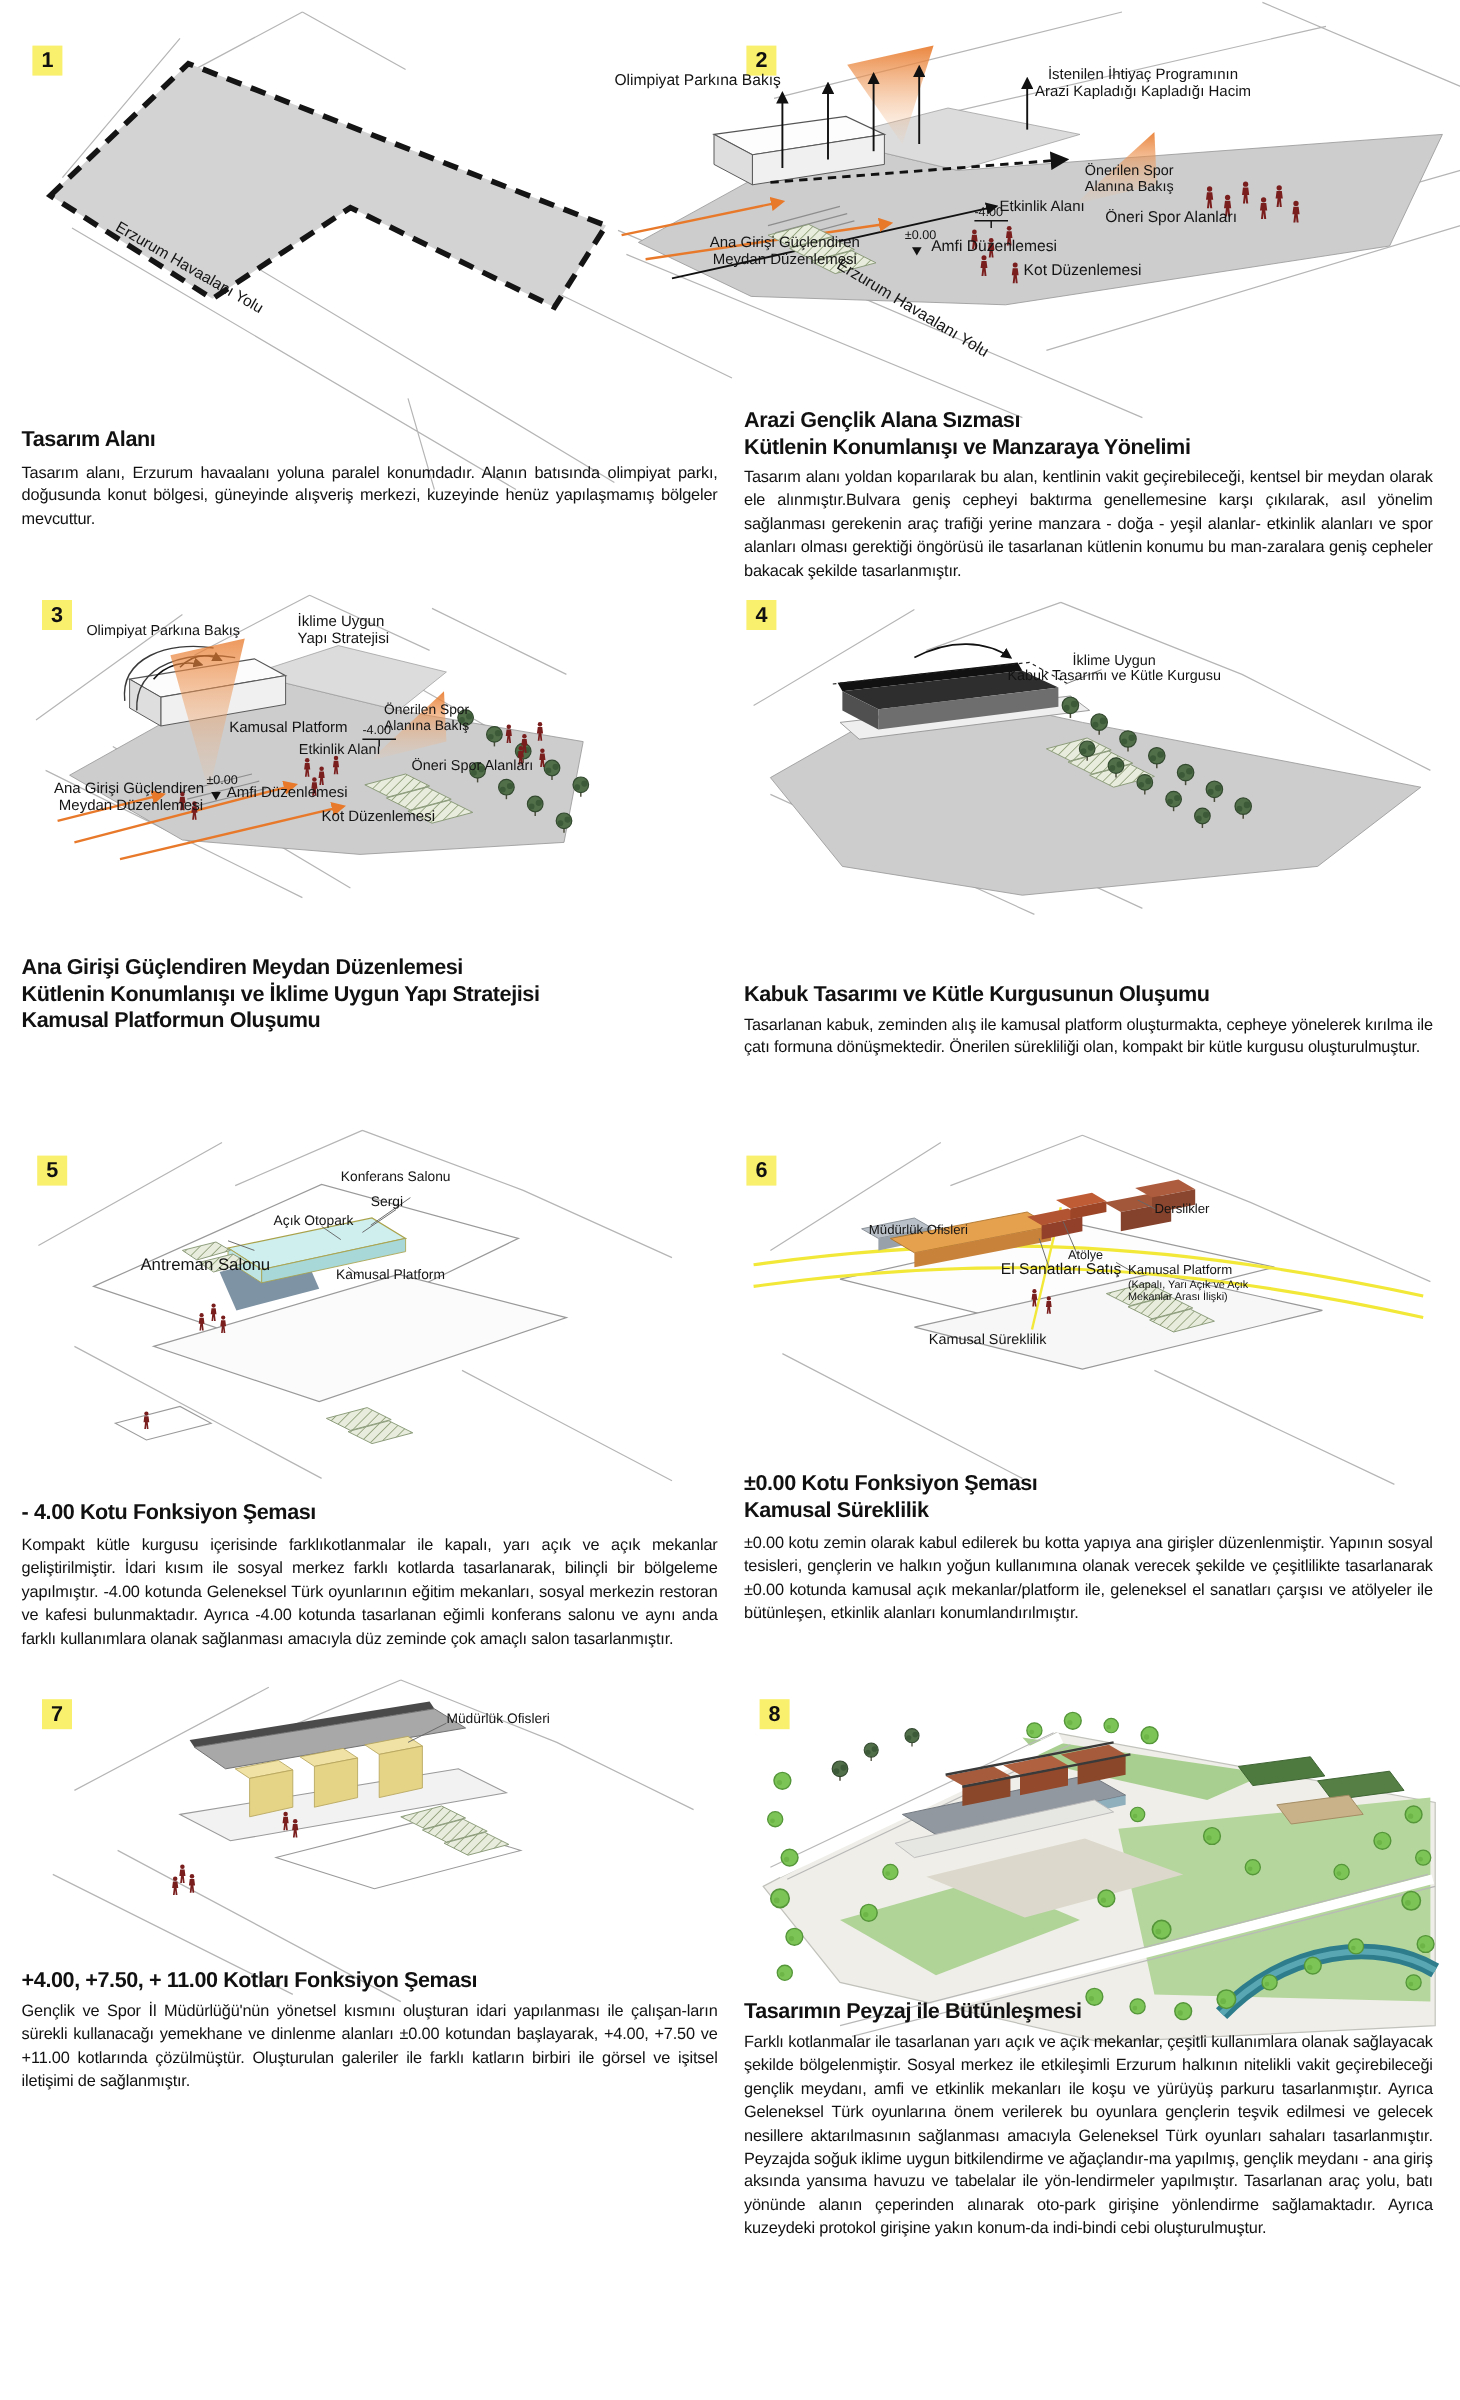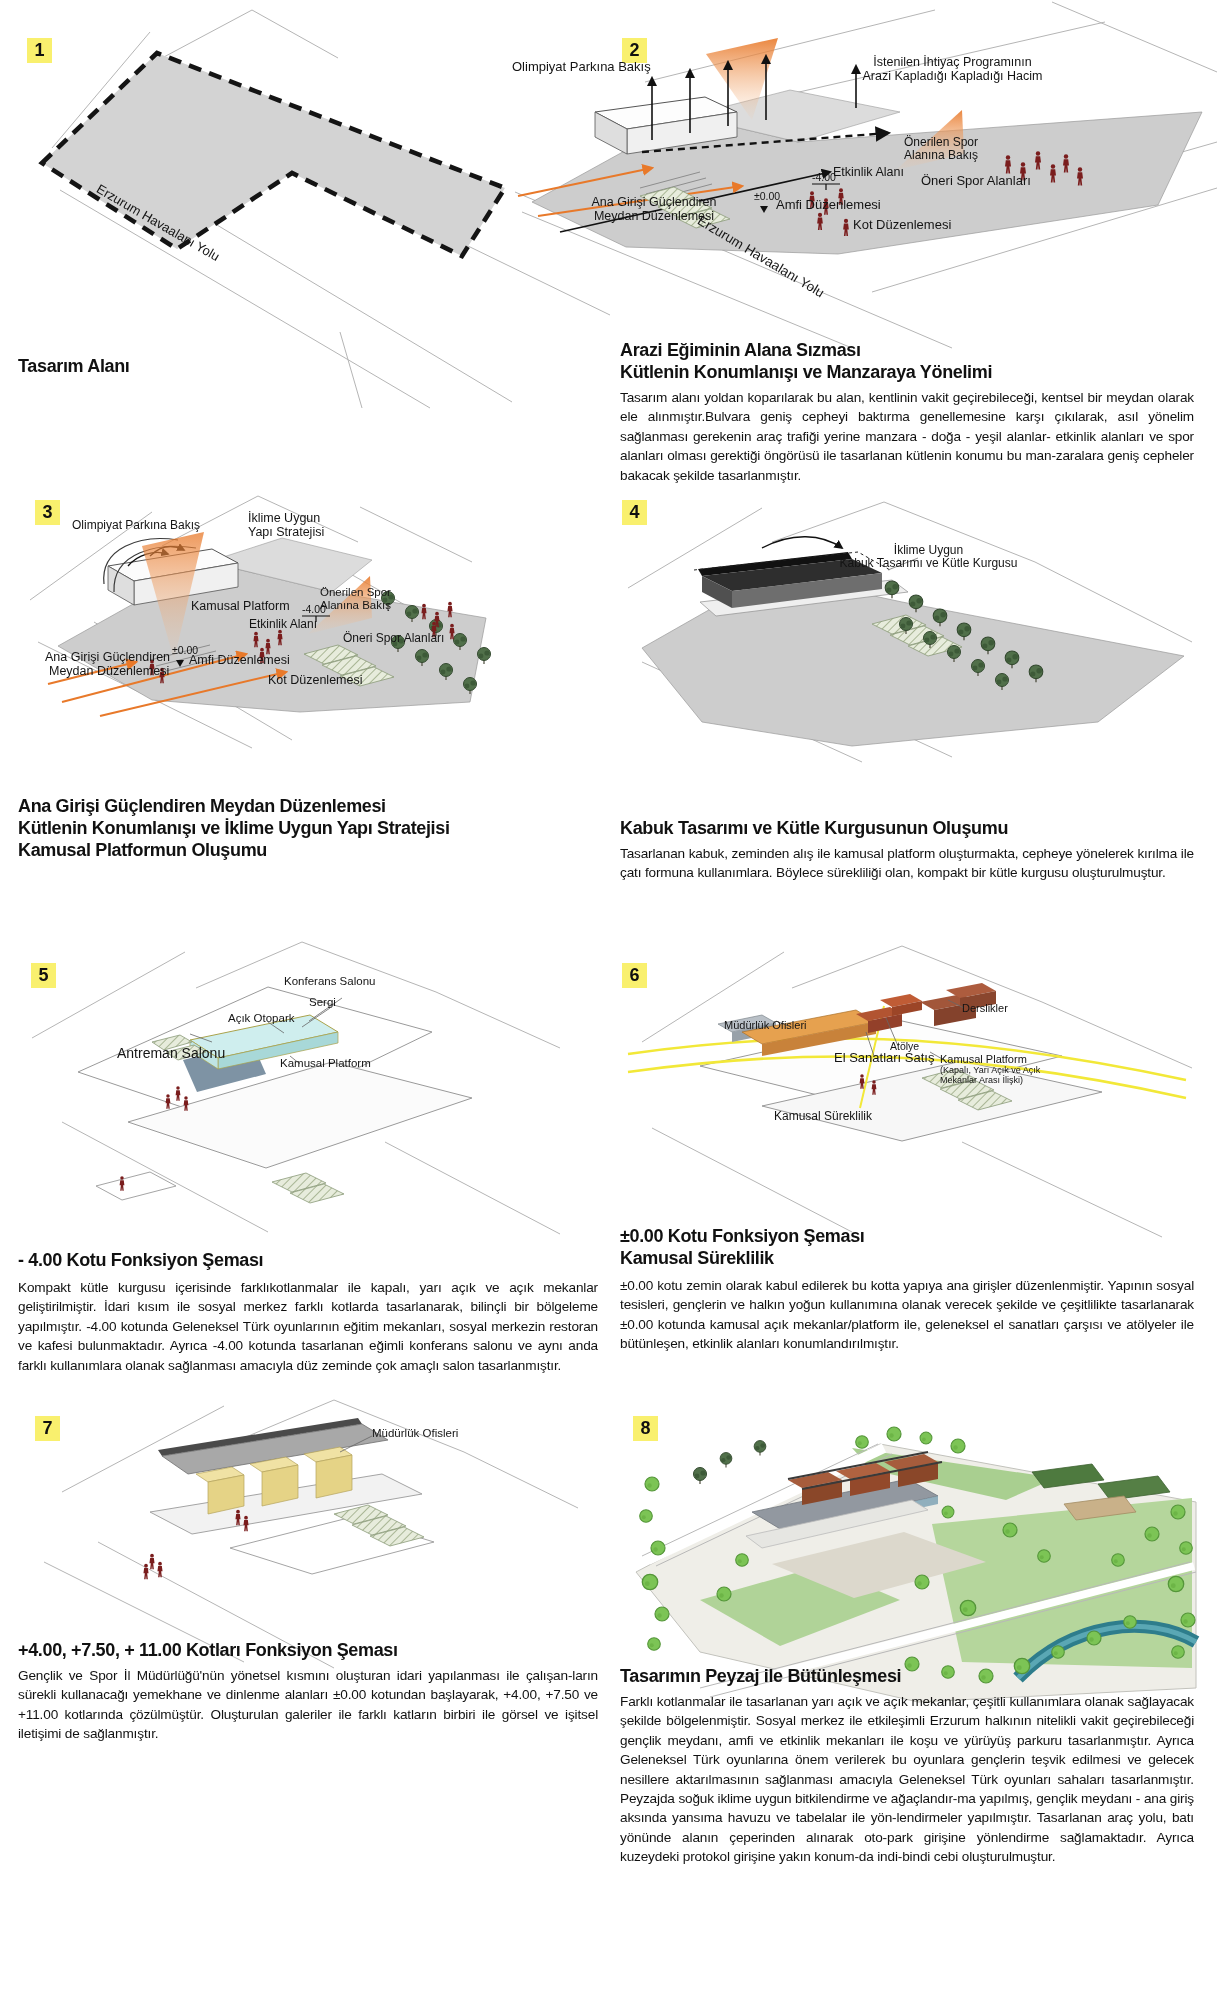--- a/index.html
+++ b/index.html
@@ -336,20 +336,21 @@
 <div class="badge" style="left:622px;top:38px">2</div>
 <div class="badge" style="left:35px;top:500px">3</div>
 <div class="badge" style="left:622px;top:500px">4</div>
 <div class="badge" style="left:31px;top:963px">5</div>
 <div class="badge" style="left:622px;top:963px">6</div>
 <div class="badge" style="left:35px;top:1416px">7</div>
 <div class="badge" style="left:633px;top:1416px">8</div>
 
 <div class="dlab rot" style="left:88px;top:216px;font-size:13px;transform:rotate(30deg)">Erzurum Havaalanı Yolu</div>
 <div class="h" style="left:18px;top:356px">Tasarım Alanı</div>
+<div class="bd" style="left:18px;top:384px;width:580px">Tasarım alanı, Erzurum havaalanı yoluna paralel konumdadır. Alanın batısında olimpiyat parkı, doğusunda konut bölgesi, güneyinde alışveriş merkezi, kuzeyinde henüz yapılaşmamış bölgeler mevcuttur.</div>
 
 <div class="dlab" style="left:512px;top:60px;font-size:13px">Olimpiyat  Parkına Bakış</div>
 <div class="dlab c" style="left:840px;top:56px;width:225px;font-size:12.5px;white-space:normal">
   <div>İstenilen İhtiyaç Programının</div>
   <div>Arazi Kapladığı Kapladığı Hacim</div>
 </div>
 <div class="dlab" style="left:904px;top:136px">
   <div>Önerilen Spor</div>
   <div>Alanına Bakış</div>
 </div>
@@ -357,21 +358,21 @@
 <div class="dlab sm" style="left:812px;top:172px">-4.00</div>
 <div class="dlab sm" style="left:754px;top:191px">±0.00</div>
 <div class="dlab" style="left:776px;top:198px;font-size:13px">Amfi Düzenlemesi</div>
 <div class="dlab" style="left:853px;top:218px;font-size:13px">Kot Düzenlemesi</div>
 <div class="dlab" style="left:921px;top:174px;font-size:13px">Öneri Spor Alanları</div>
 <div class="dlab c" style="left:583px;top:196px;width:142px;font-size:12.5px;white-space:normal">
   <div>Ana Girişi Güçlendiren</div>
   <div>Meydan Düzenlemesi</div>
 </div>
 <div class="dlab rot" style="left:688px;top:250px;font-size:13.5px;transform:rotate(31deg)">Erzurum Havaalanı Yolu</div>
-<div class="h" style="left:620px;top:340px">Arazi Eğiminin Alana Sızması</div>
+<div class="h" style="left:620px;top:340px">Arazi Gençlik Alana Sızması</div>
 <div class="h" style="left:620px;top:362px">Kütlenin Konumlanışı ve Manzaraya Yönelimi</div>
 <div class="bd" style="left:620px;top:388px;width:574px">Tasarım alanı yoldan koparılarak bu alan, kentlinin vakit geçirebileceği, kentsel bir meydan olarak ele alınmıştır.Bulvara geniş cepheyi baktırma genellemesine karşı çıkılarak, asıl yönelim sağlanması gerekenin araç trafiği yerine manzara - doğa - yeşil alanlar- etkinlik alanları ve spor alanları olması gerektiği öngörüsü ile tasarlanan kütlenin konumu bu man-zaralara geniş cepheler bakacak şekilde tasarlanmıştır.</div>
 
 <div class="dlab" style="left:72px;top:519px">Olimpiyat  Parkına Bakış</div>
 <div class="dlab" style="left:248px;top:512px;font-size:12.5px">
   <div>İklime Uygun</div>
   <div>Yapı Stratejisi</div>
 </div>
 <div class="dlab" style="left:191px;top:600px;font-size:12.5px">Kamusal Platform</div>
 <div class="dlab sm" style="left:302px;top:604px">-4.00</div>
@@ -388,21 +389,21 @@
 <div class="dlab" style="left:268px;top:674px;font-size:12.5px">Kot Düzenlemesi</div>
 <div class="h" style="left:18px;top:796px">Ana Girişi Güçlendiren Meydan Düzenlemesi</div>
 <div class="h" style="left:18px;top:818px">Kütlenin Konumlanışı ve İklime Uygun Yapı Stratejisi</div>
 <div class="h" style="left:18px;top:840px">Kamusal Platformun Oluşumu</div>
 
 <div class="dlab c" style="left:826px;top:544px;width:205px;font-size:12px;white-space:normal">
   <div>İklime Uygun</div>
   <div>Kabuk Tasarımı ve Kütle Kurgusu</div>
 </div>
 <div class="h" style="left:620px;top:818px">Kabuk Tasarımı ve Kütle Kurgusunun Oluşumu</div>
-<div class="bd" style="left:620px;top:844px;width:574px">Tasarlanan kabuk, zeminden alış ile kamusal platform oluşturmakta, cepheye yönelerek kırılma ile çatı formuna kullanımlara. Böylece sürekliliği olan, kompakt bir kütle kurgusu oluşturulmuştur.</div>
+<div class="bd" style="left:620px;top:844px;width:574px">Tasarlanan kabuk, zeminden alış ile kamusal platform oluşturmakta, cepheye yönelerek kırılma ile çatı formuna dönüşmektedir. Önerilen sürekliliği olan, kompakt bir kütle kurgusu oluşturulmuştur.</div>
 
 <div class="dlab" style="left:284px;top:975px;font-size:11.5px">Konferans Salonu</div>
 <div class="dlab" style="left:309px;top:996px;font-size:11.5px">Sergi</div>
 <div class="dlab" style="left:228px;top:1012px;font-size:11.5px">Açık Otopark</div>
 <div class="dlab" style="left:117px;top:1046px;font-size:14px">Antreman Salonu</div>
 <div class="dlab" style="left:280px;top:1057px;font-size:11.5px">Kamusal Platform</div>
 <div class="h" style="left:18px;top:1250px">- 4.00 Kotu Fonksiyon Şeması</div>
 <div class="bd" style="left:18px;top:1278px;width:580px">Kompakt kütle kurgusu içerisinde farklıkotlanmalar ile kapalı, yarı açık ve açık mekanlar geliştirilmiştir. İdari kısım ile sosyal merkez farklı kotlarda tasarlanarak, bilinçli bir bölgeleme yapılmıştır. -4.00 kotunda Geleneksel Türk oyunlarının eğitim mekanları, sosyal merkezin restoran ve kafesi bulunmaktadır. Ayrıca -4.00 kotunda tasarlanan eğimli konferans salonu ve aynı anda farklı kullanımlara olanak sağlanması amacıyla düz zeminde çok amaçlı salon tasarlanmıştır.</div>
 
 <div class="dlab" style="left:962px;top:1002px;font-size:11px">Derslikler</div>

